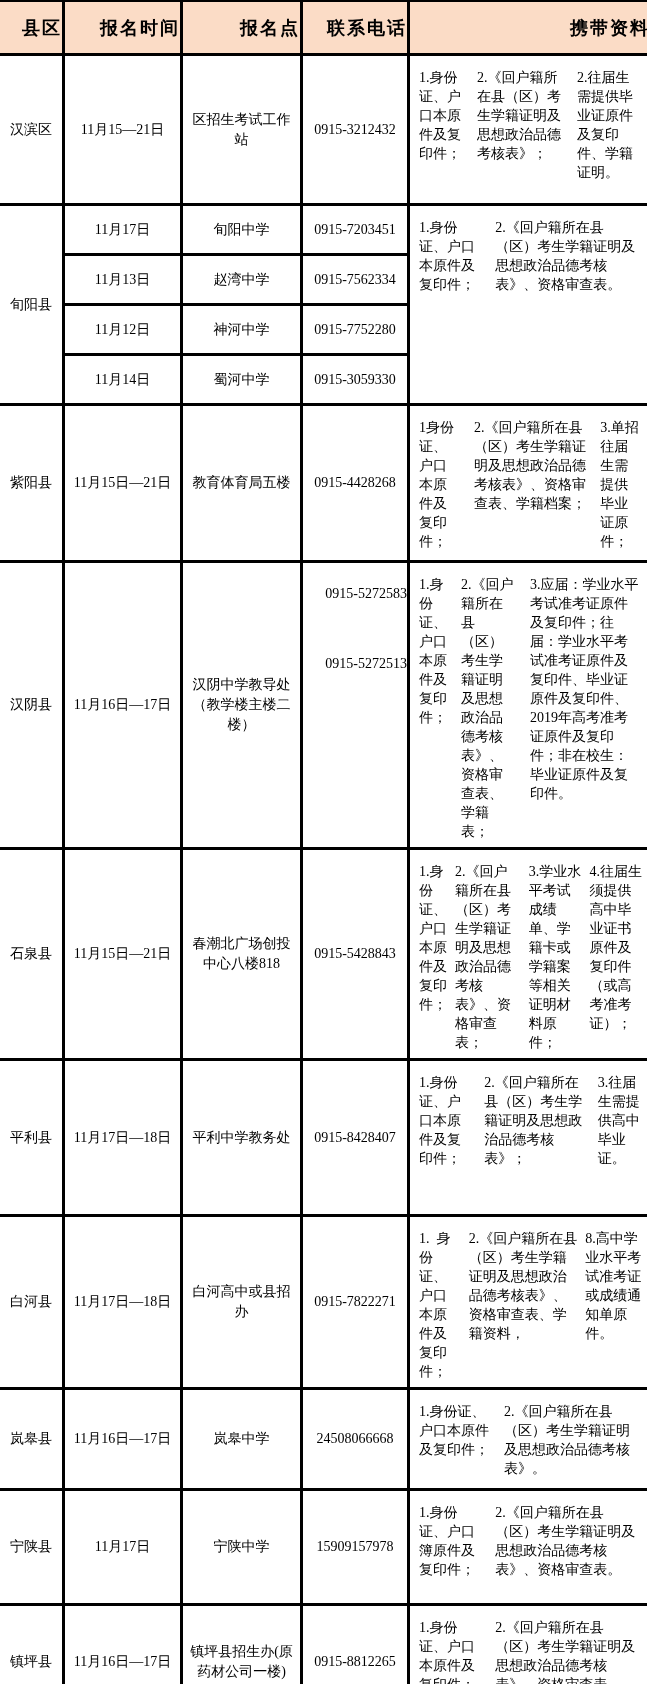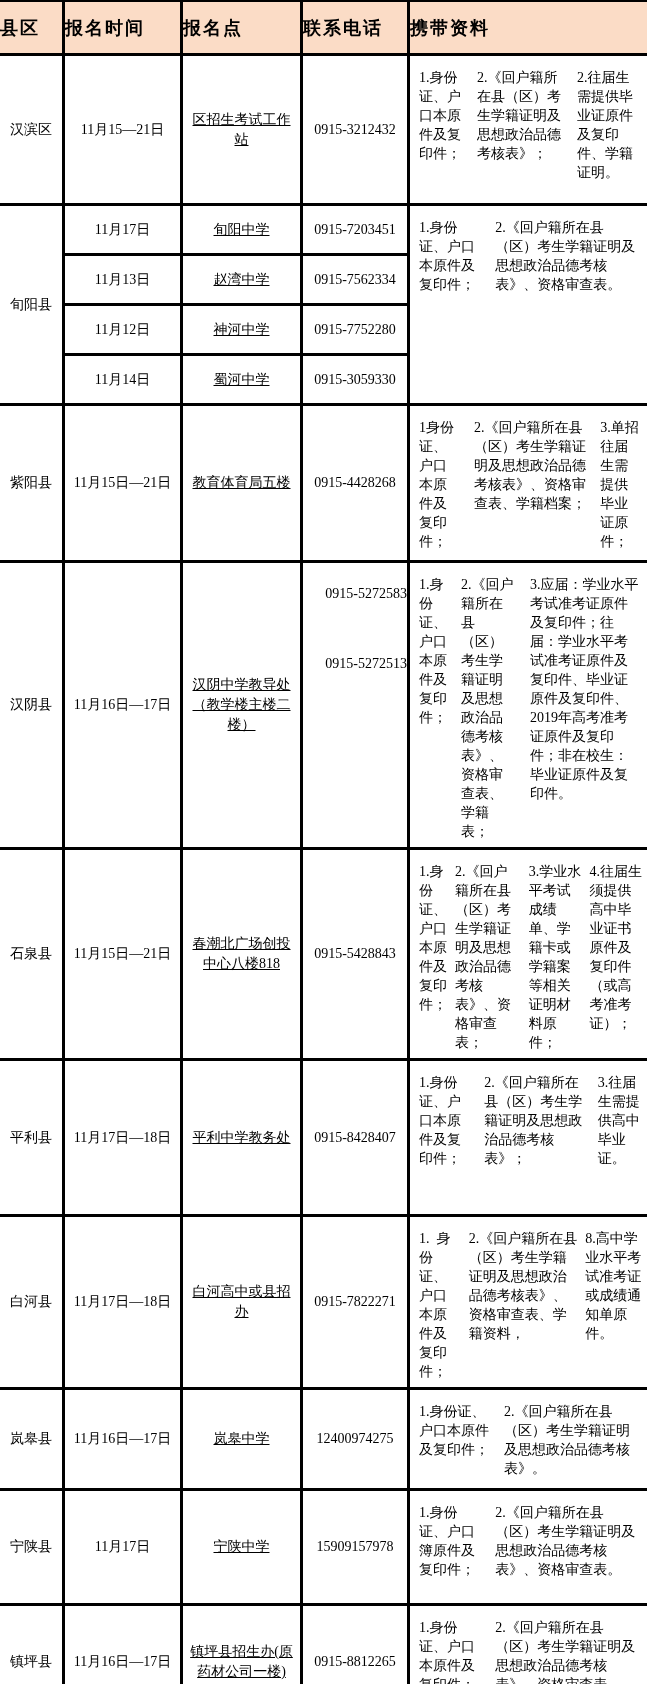--- a/index.html
+++ b/index.html
@@ -18,30 +18,30 @@
     position: absolute;
     left: -3px; top: -1px;
     width: 653px;
   }
   th, td { border: 3px solid #000; padding: 0; }
   thead th {
     background: var(--header-bg, #fbdcc6);
     font-size: 18px;
     font-weight: bold;
     letter-spacing: 2px;
-    text-align: left;
+    text-align: right;
     vertical-align: middle;
   }
   td { font-size: 14px; }
   .c-county, .c-time, .c-point, .c-phone {
     text-align: center;
     vertical-align: middle;
     line-height: 20px;
   }
-  .c-point { padding: 0 5px; text-decoration: underline; }
+  .c-point { padding: 0 5px; }
   .c-time  { padding: 0 2px; }
   .c-mats  {
     vertical-align: top;
     padding: 12px 8px 6px 9px;
   }
   .mats { display: flex; flex-direction: row; gap: 14px; }
   .mat-tight .mats { gap: 8px; }
   .mat-item { line-height: 19px; white-space: pre-wrap; }
   .phone-stack { vertical-align: top; padding-top: 21px; }
   .phone-line { line-height: 19px; text-align: right; }
@@ -183,21 +183,21 @@
           <div class="mat-item">2.《回户籍所在县（区）考生学籍证明及思想政治品德考核表》、资格审查表、学籍资料，</div>
           <div class="mat-item">8.高中学业水平考试准考证或成绩通知单原件。</div>
         </div>
       </td>
     </tr>
 
     <tr style="height:101px">
       <td class="c-county">岚皋县</td>
       <td class="c-time">11月16日—17日</td>
       <td class="c-point">岚皋中学</td>
-      <td class="c-phone">12400974275</td>
+      <td class="c-phone">24508066668</td>
       <td class="c-mats">
         <div class="mats">
           <div class="mat-item">1.身份证、户口本原件及复印件；</div>
           <div class="mat-item">2.《回户籍所在县（区）考生学籍证明及思想政治品德考核表》。</div>
         </div>
       </td>
     </tr>
 
     <tr style="height:115px">
       <td class="c-county">宁陕县</td>

